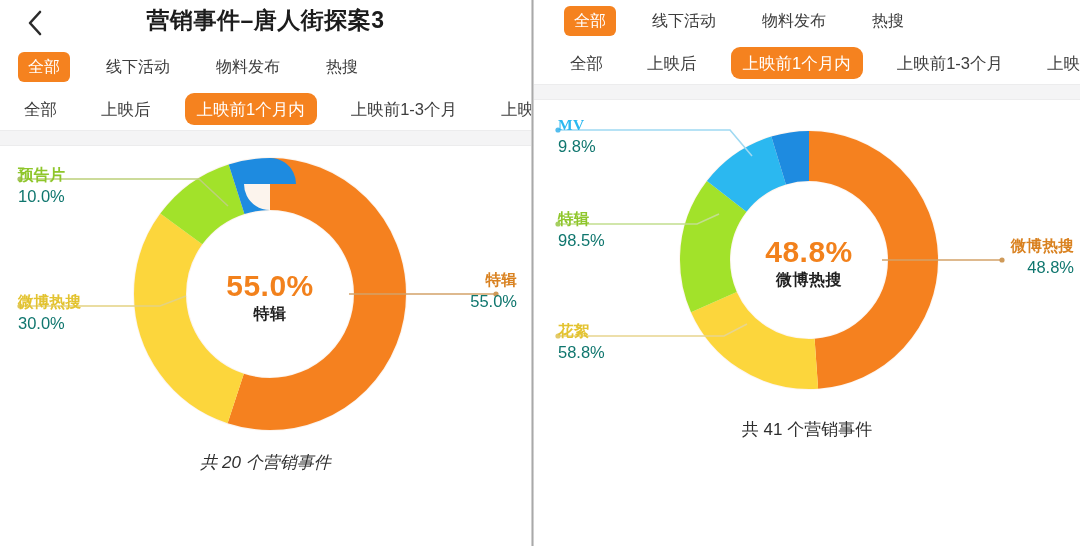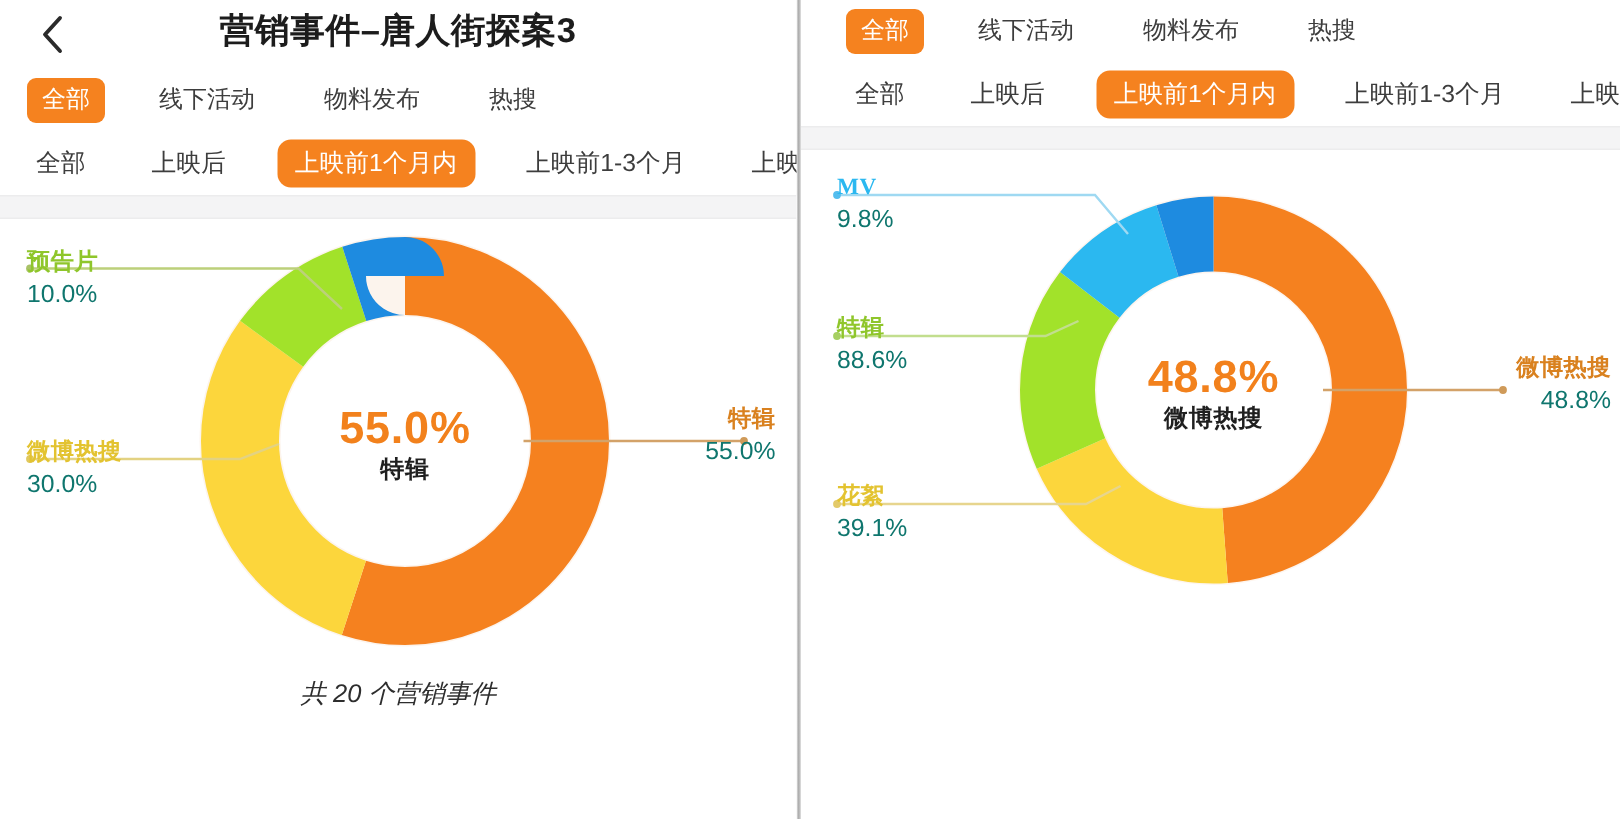--- a/index.html
+++ b/index.html
@@ -215,34 +215,35 @@
         </g>
       </svg>
 
       <div class="callout" style="left:24px; top:16px;">
         <div class="cat" style="color:#2BB8F0;">MV</div>
         <div class="pct">9.8%</div>
       </div>
 
       <div class="callout" style="left:24px; top:110px;">
         <div class="cat" style="color:#8FC62B;">特辑</div>
-        <div class="pct">88.6%</div>
+        <div class="pct">98.5%</div>
       </div>
 
       <div class="callout" style="left:24px; top:222px;">
         <div class="cat" style="color:#E3C330;">花絮</div>
-        <div class="pct">39.1%</div>
+        <div class="pct">58.8%</div>
       </div>
 
       <div class="callout right" style="right:6px; top:137px; width:130px;">
         <div class="cat" style="color:#D9811F;">微博热搜</div>
         <div class="pct">48.8%</div>
       </div>
 
       <div class="center-label" style="left:195px; top:136px; width:160px;">
         <div class="big">48.8%</div>
         <div class="sub">微博热搜</div>
       </div>
 
+      <div class="footer-note" style="top:318px;">共 41 个营销事件</div>
     </div>
   </div>
 
 </div>
 
 </body></html>

